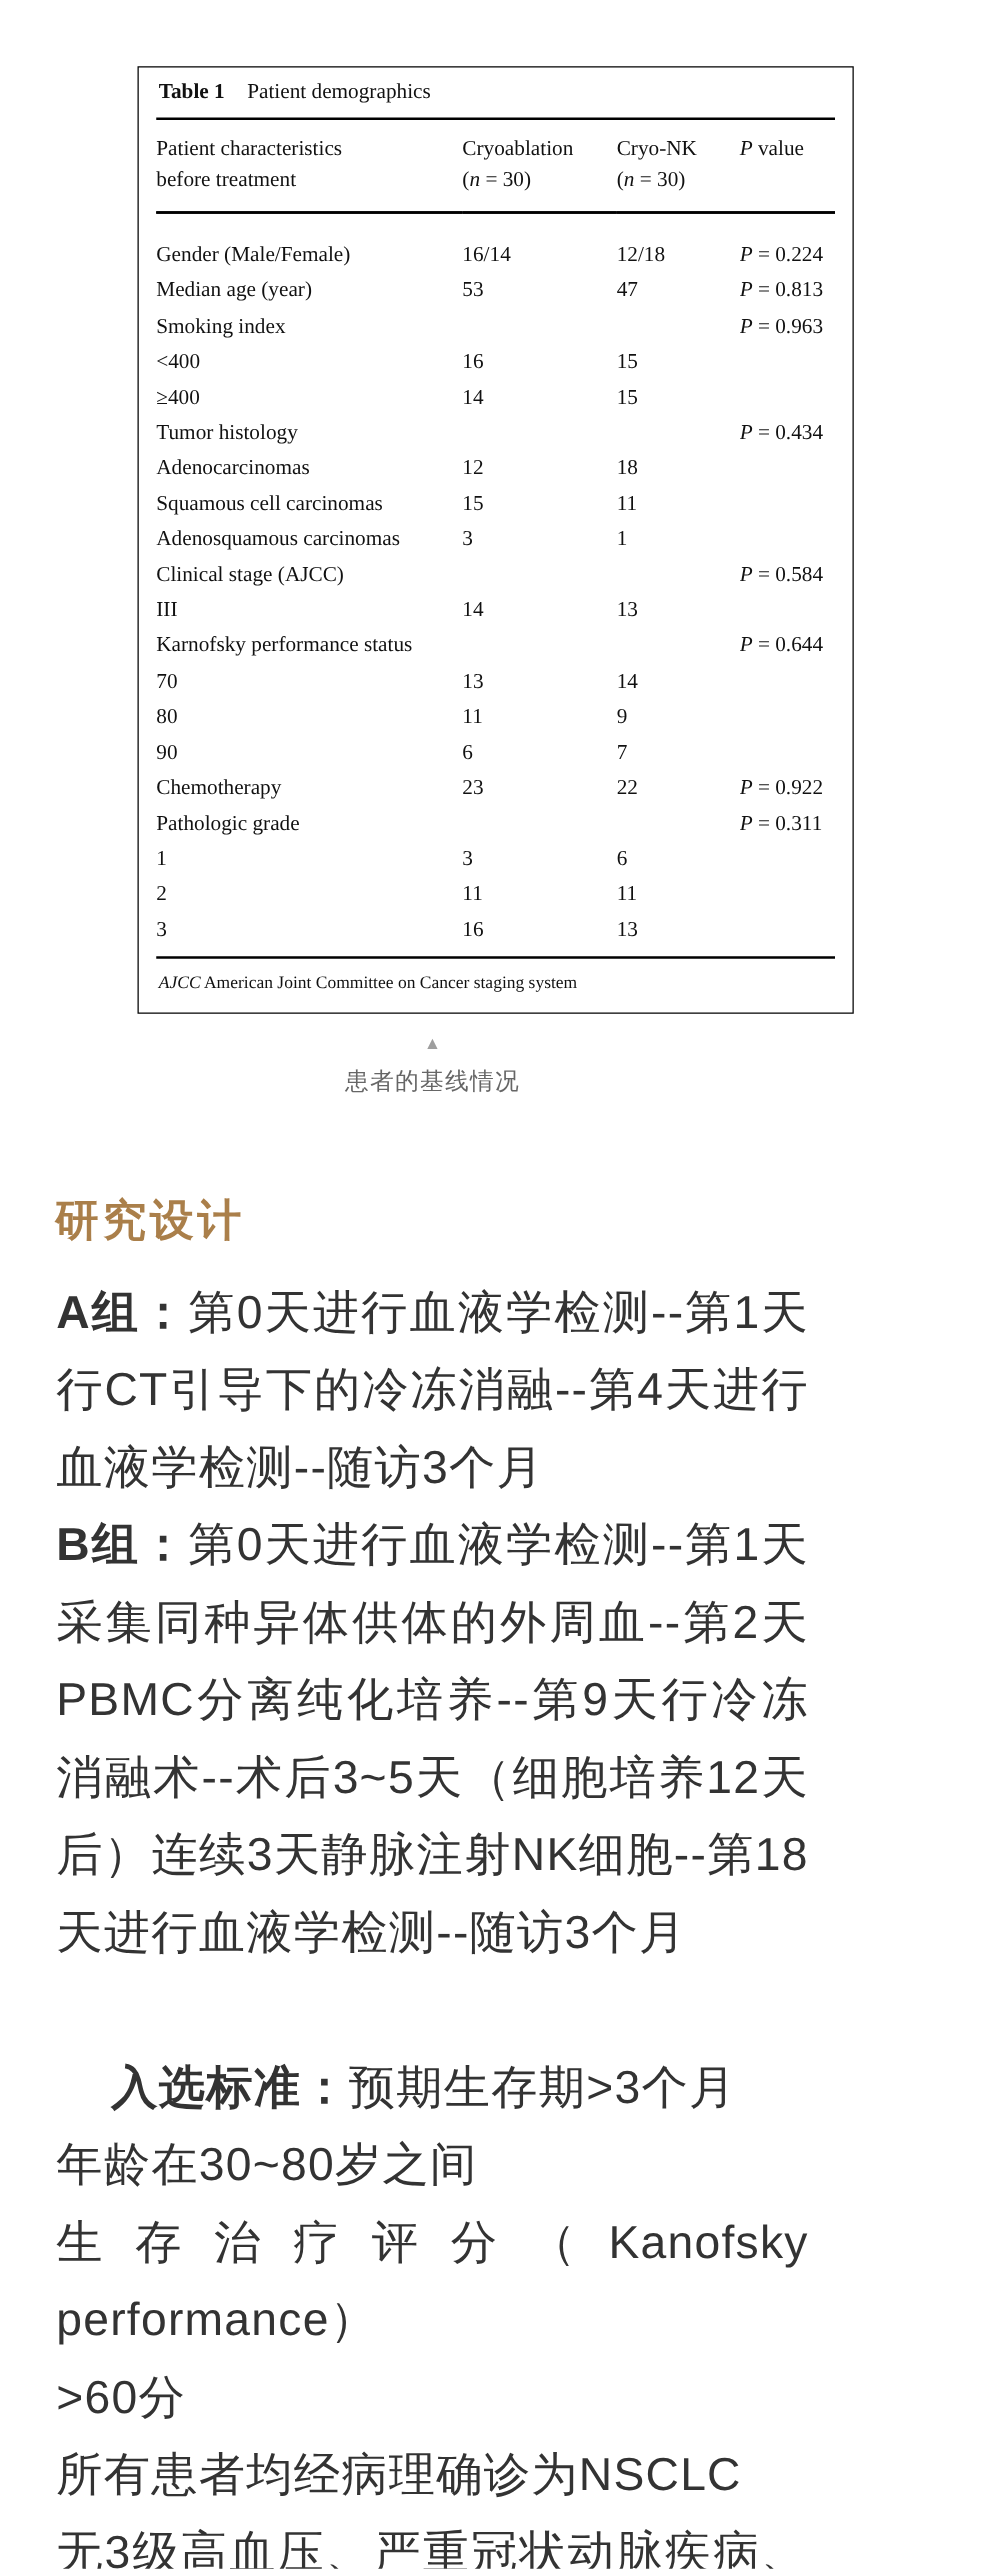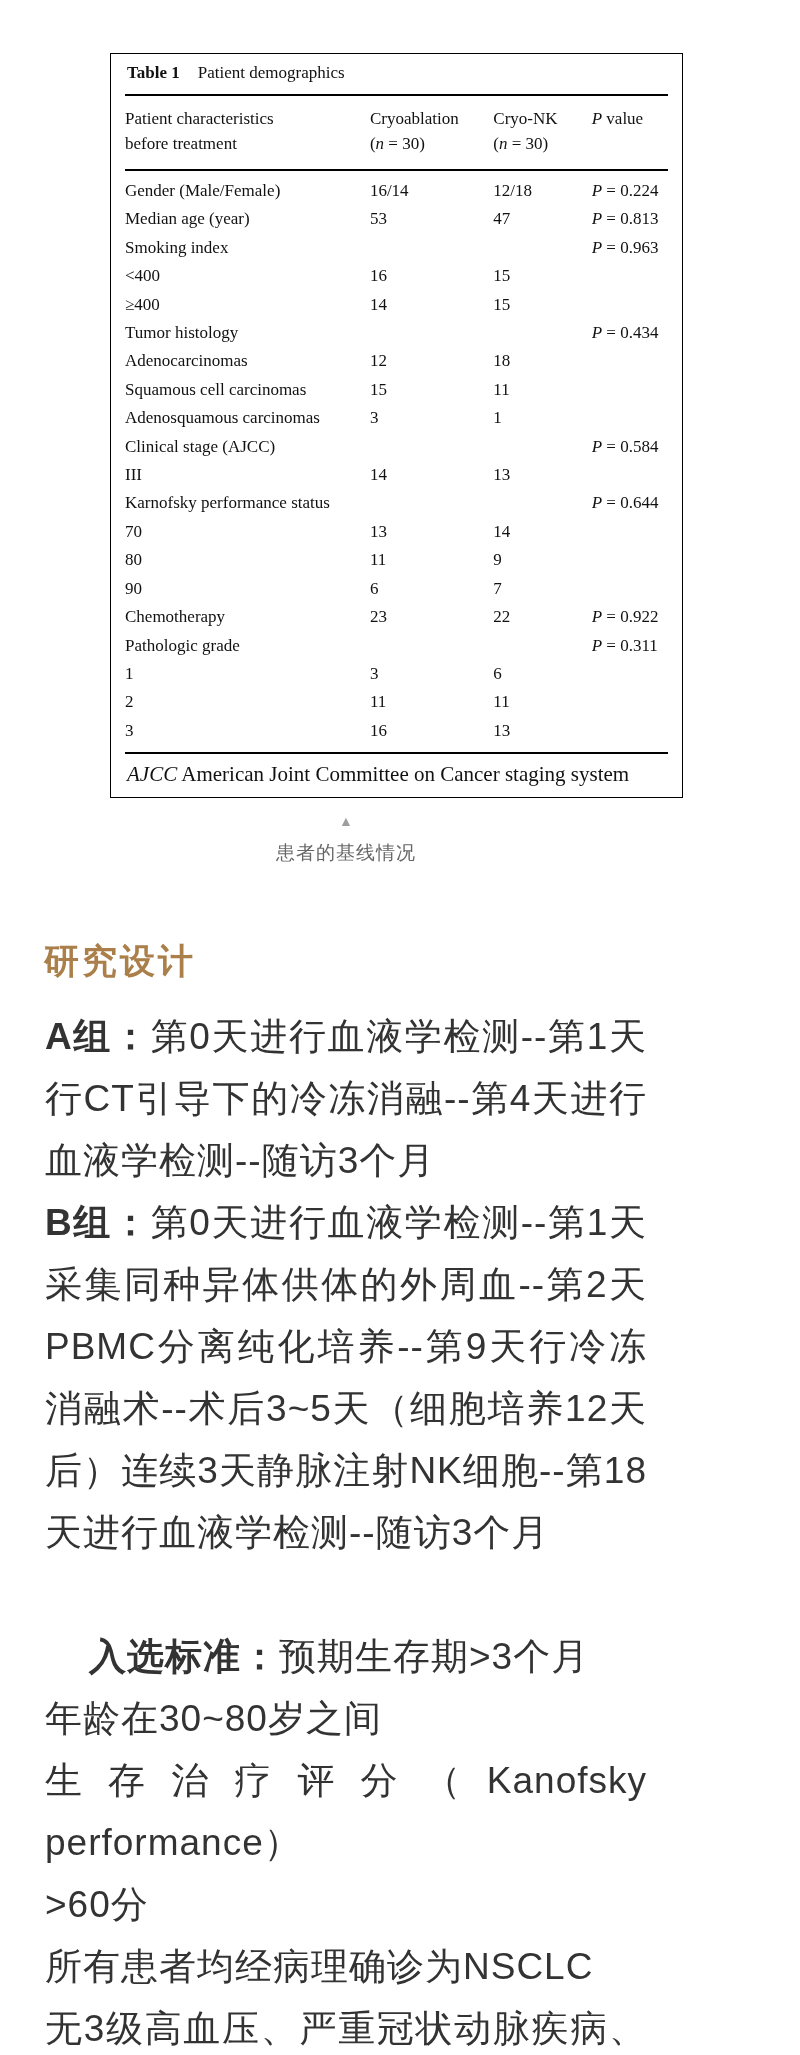--- a/index.html
+++ b/index.html
@@ -27,36 +27,36 @@
   .tbl-title .tt { margin-left:18px; }
   table { width:100%; border-collapse:collapse; table-layout:fixed; font-size:17px; }
   col.c1 { width:244px; } col.c2 { width:123px; } col.c3 { width:98px; } col.c4 { width:76px; }
   thead th {
     text-align:left; font-weight:normal; vertical-align:top;
     line-height:25px; padding:10px 0 13px;
     border-bottom:2px solid #000;
     margin-left:24px;
   }
   tbody td { line-height:28.4px; vertical-align:baseline; overflow:hidden; white-space:nowrap; }
-  tbody tr:first-child td { padding-top:6px; }
+  tbody tr:first-child td { padding-top:19px; }
   tbody tr:last-child td { padding-bottom:7px; }
   .tbl-foot {
     border-top:2px solid #000;
-    font-size:21px; line-height:22px;
+    font-size:14px; line-height:22px;
     padding:9px 2px 2px;
   }
 
   
   .fig-arrow { text-align:center; margin-top:16px; font-size:14px; line-height:15px; color:var(--arrow-gray,#9e9e9e); }
   .fig-caption { text-align:center; margin-top:11px; font-size:19px; line-height:26px; letter-spacing:1px; color:var(--caption-gray,#666); }
 
   
   .sec-heading {
     margin:78px 0 0 44px;
-    font-family:Liberation Mono, monospace;
+    font-family:Liberation Sans, sans-serif;
     font-size:35px; line-height:40px; font-weight:bold;
     letter-spacing:3px;
     color:var(--heading-gold,#aa7f4a);
   }
   .body-text { margin:22px 45px 0; }
   .body-text p {
     font-size:37px; line-height:62px; letter-spacing:1px;
     text-align:justify;
     color:var(--body-text,#333);
   }

